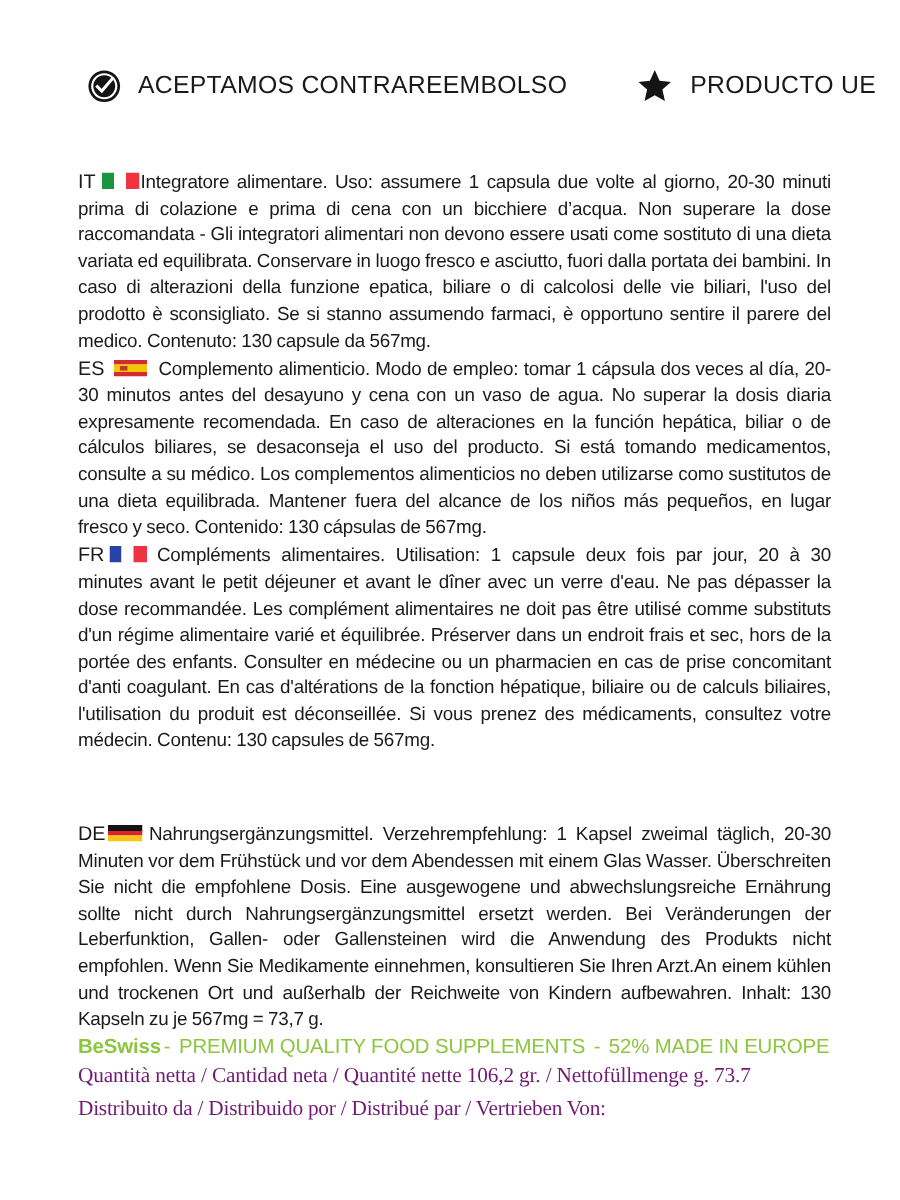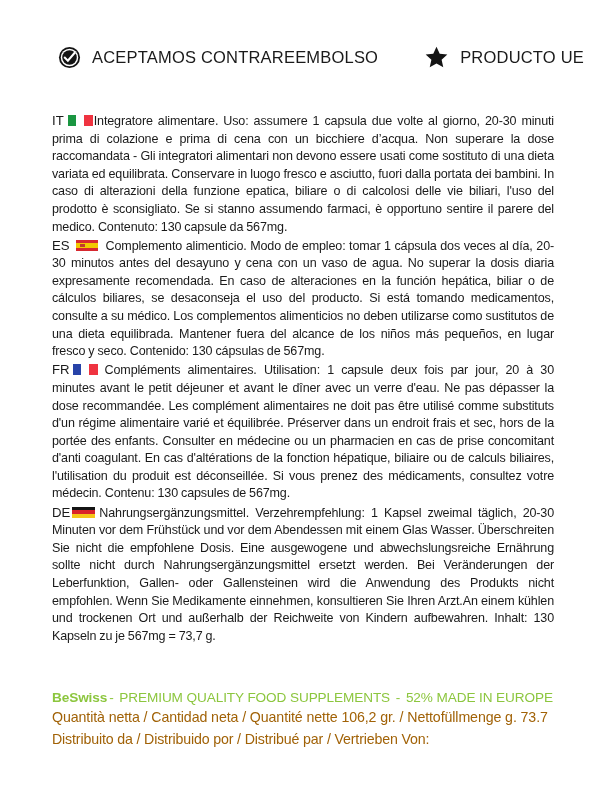--- a/index.html
+++ b/index.html
@@ -59,21 +59,21 @@
     font-family: "Liberation Sans", sans-serif;
     font-size: 12.55px;
     line-height: 17.6px;
     text-align: justify;
     text-justify: inter-word;
     color: #1a1a1a;
     margin: 0 0 0.5px 0;
     letter-spacing: -0.15px;
     word-spacing: -0.3px;
   }
-  .para:last-child { margin-bottom: 0; }
+  .para:last-child { margin-bottom: 0; margin-top: 44px; }
   .lang-code {
     font-weight: normal;
     font-size: 13.2px;
     letter-spacing: 0px;
   }
 
   
   .flag {
     display: inline-block;
     vertical-align: -1px;
@@ -120,24 +120,24 @@
     font-family: "Liberation Sans", sans-serif;
     font-size: 13.6px;
     line-height: 19px;
     color: #8cc63e;
     white-space: nowrap;
     letter-spacing: -0.1px;
   }
   .brand-name { font-weight: bold; }
   .brand-sep { padding: 0 2px; }
   .footer-line {
-    font-family: Liberation Sans, sans-serif;
+    font-family: Liberation Serif, serif;
     font-size: 14.2px;
     line-height: 21.5px;
-    color: #a16207;
+    color: #701a75;
     white-space: nowrap;
     letter-spacing: -0.15px;
   }
   .footer-line.net { letter-spacing: -0.1px; }
 </style>
 </head>
 <body>
 
 <div class="label">
 

